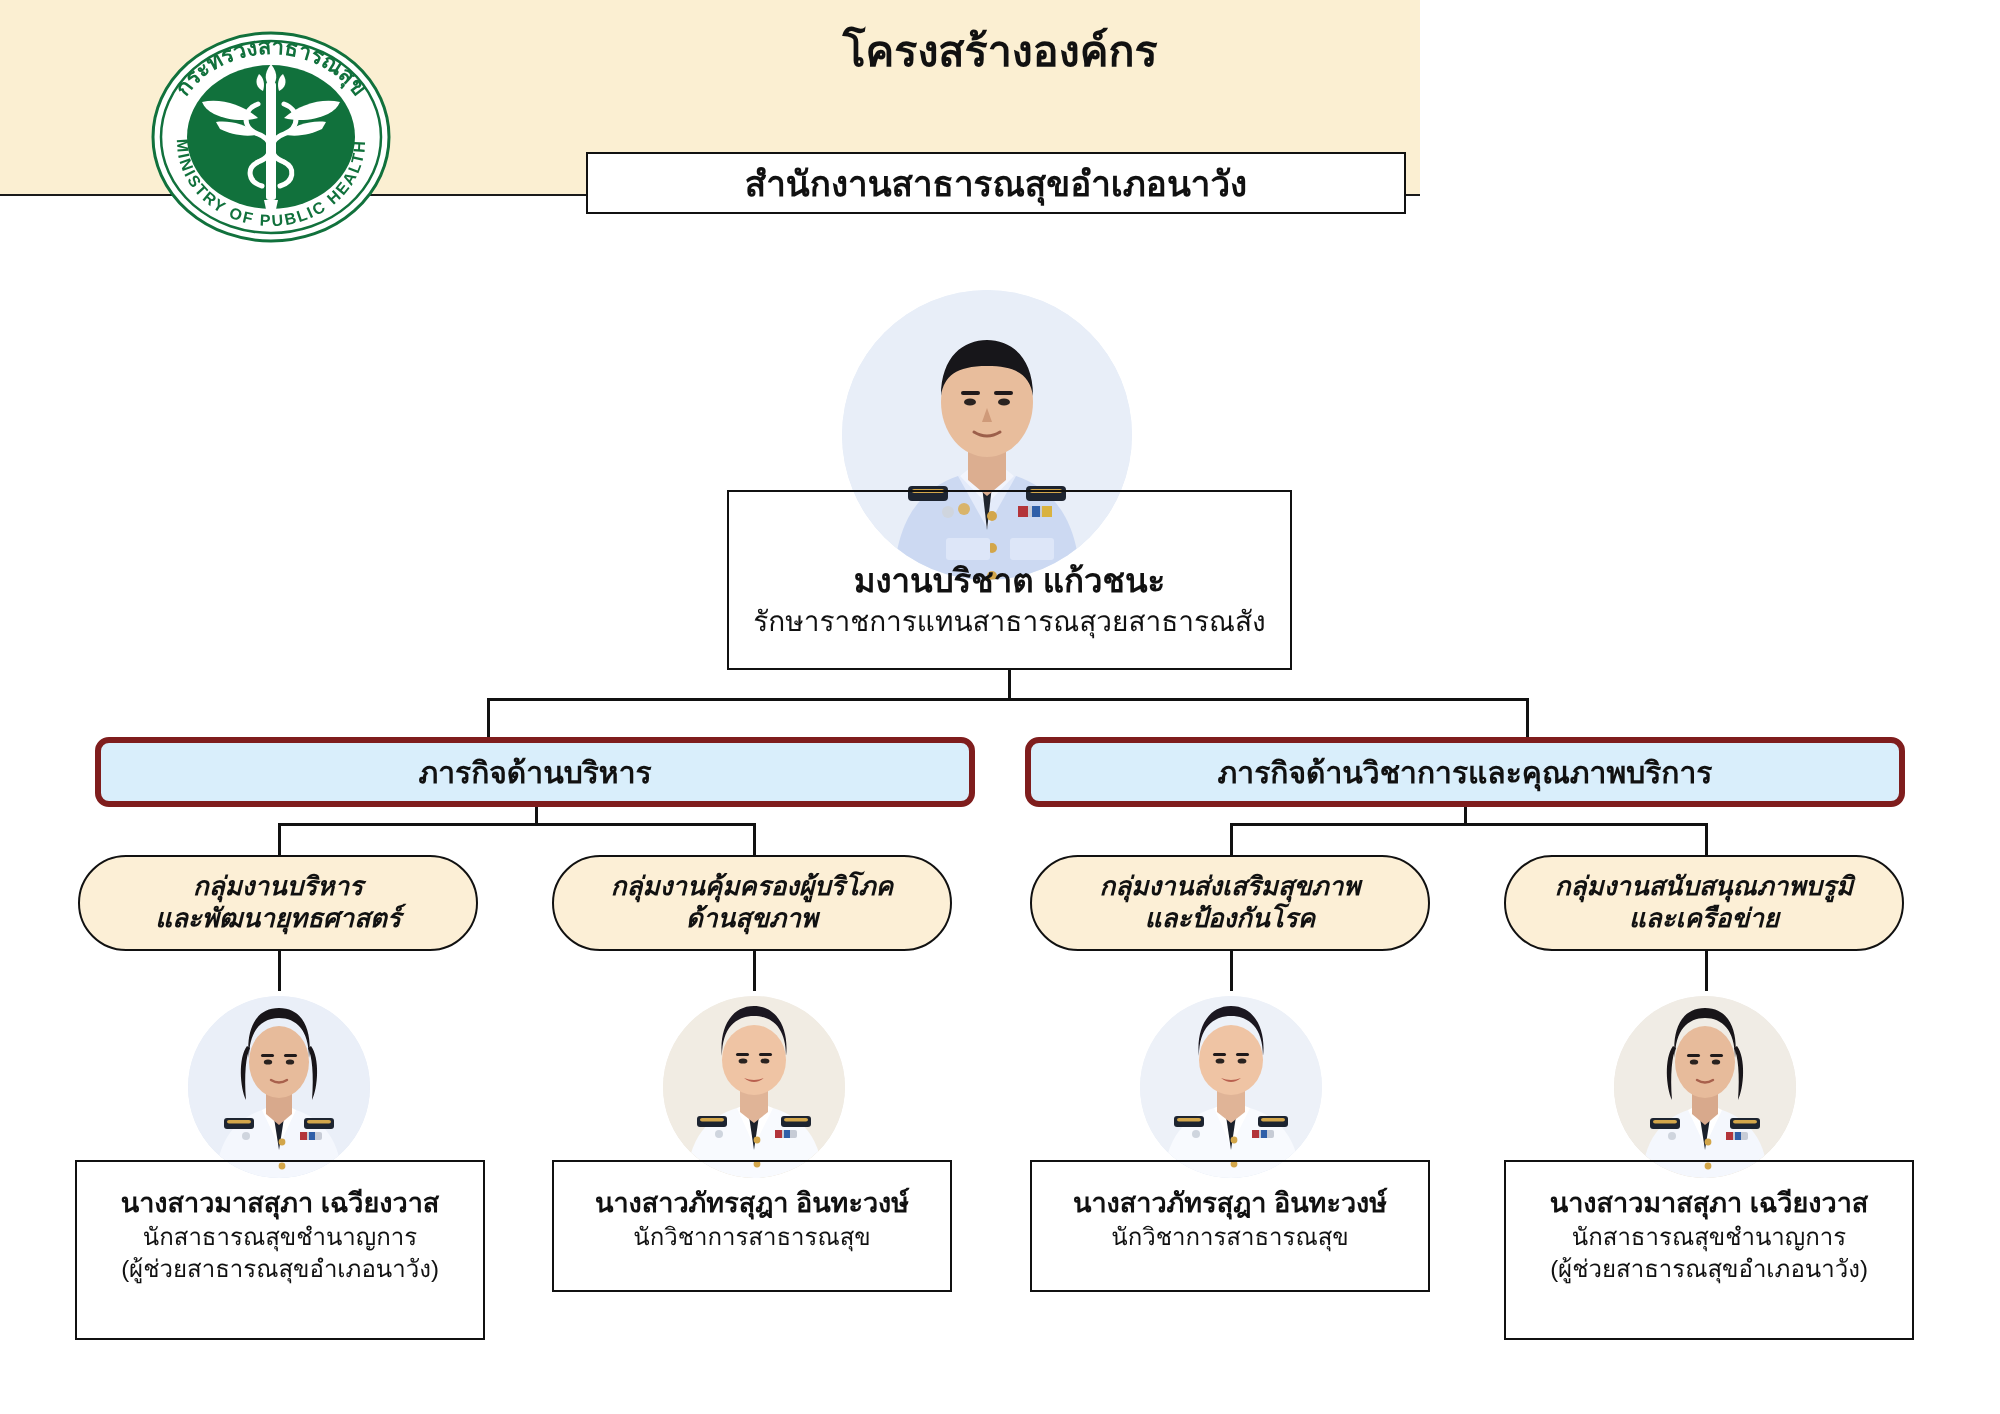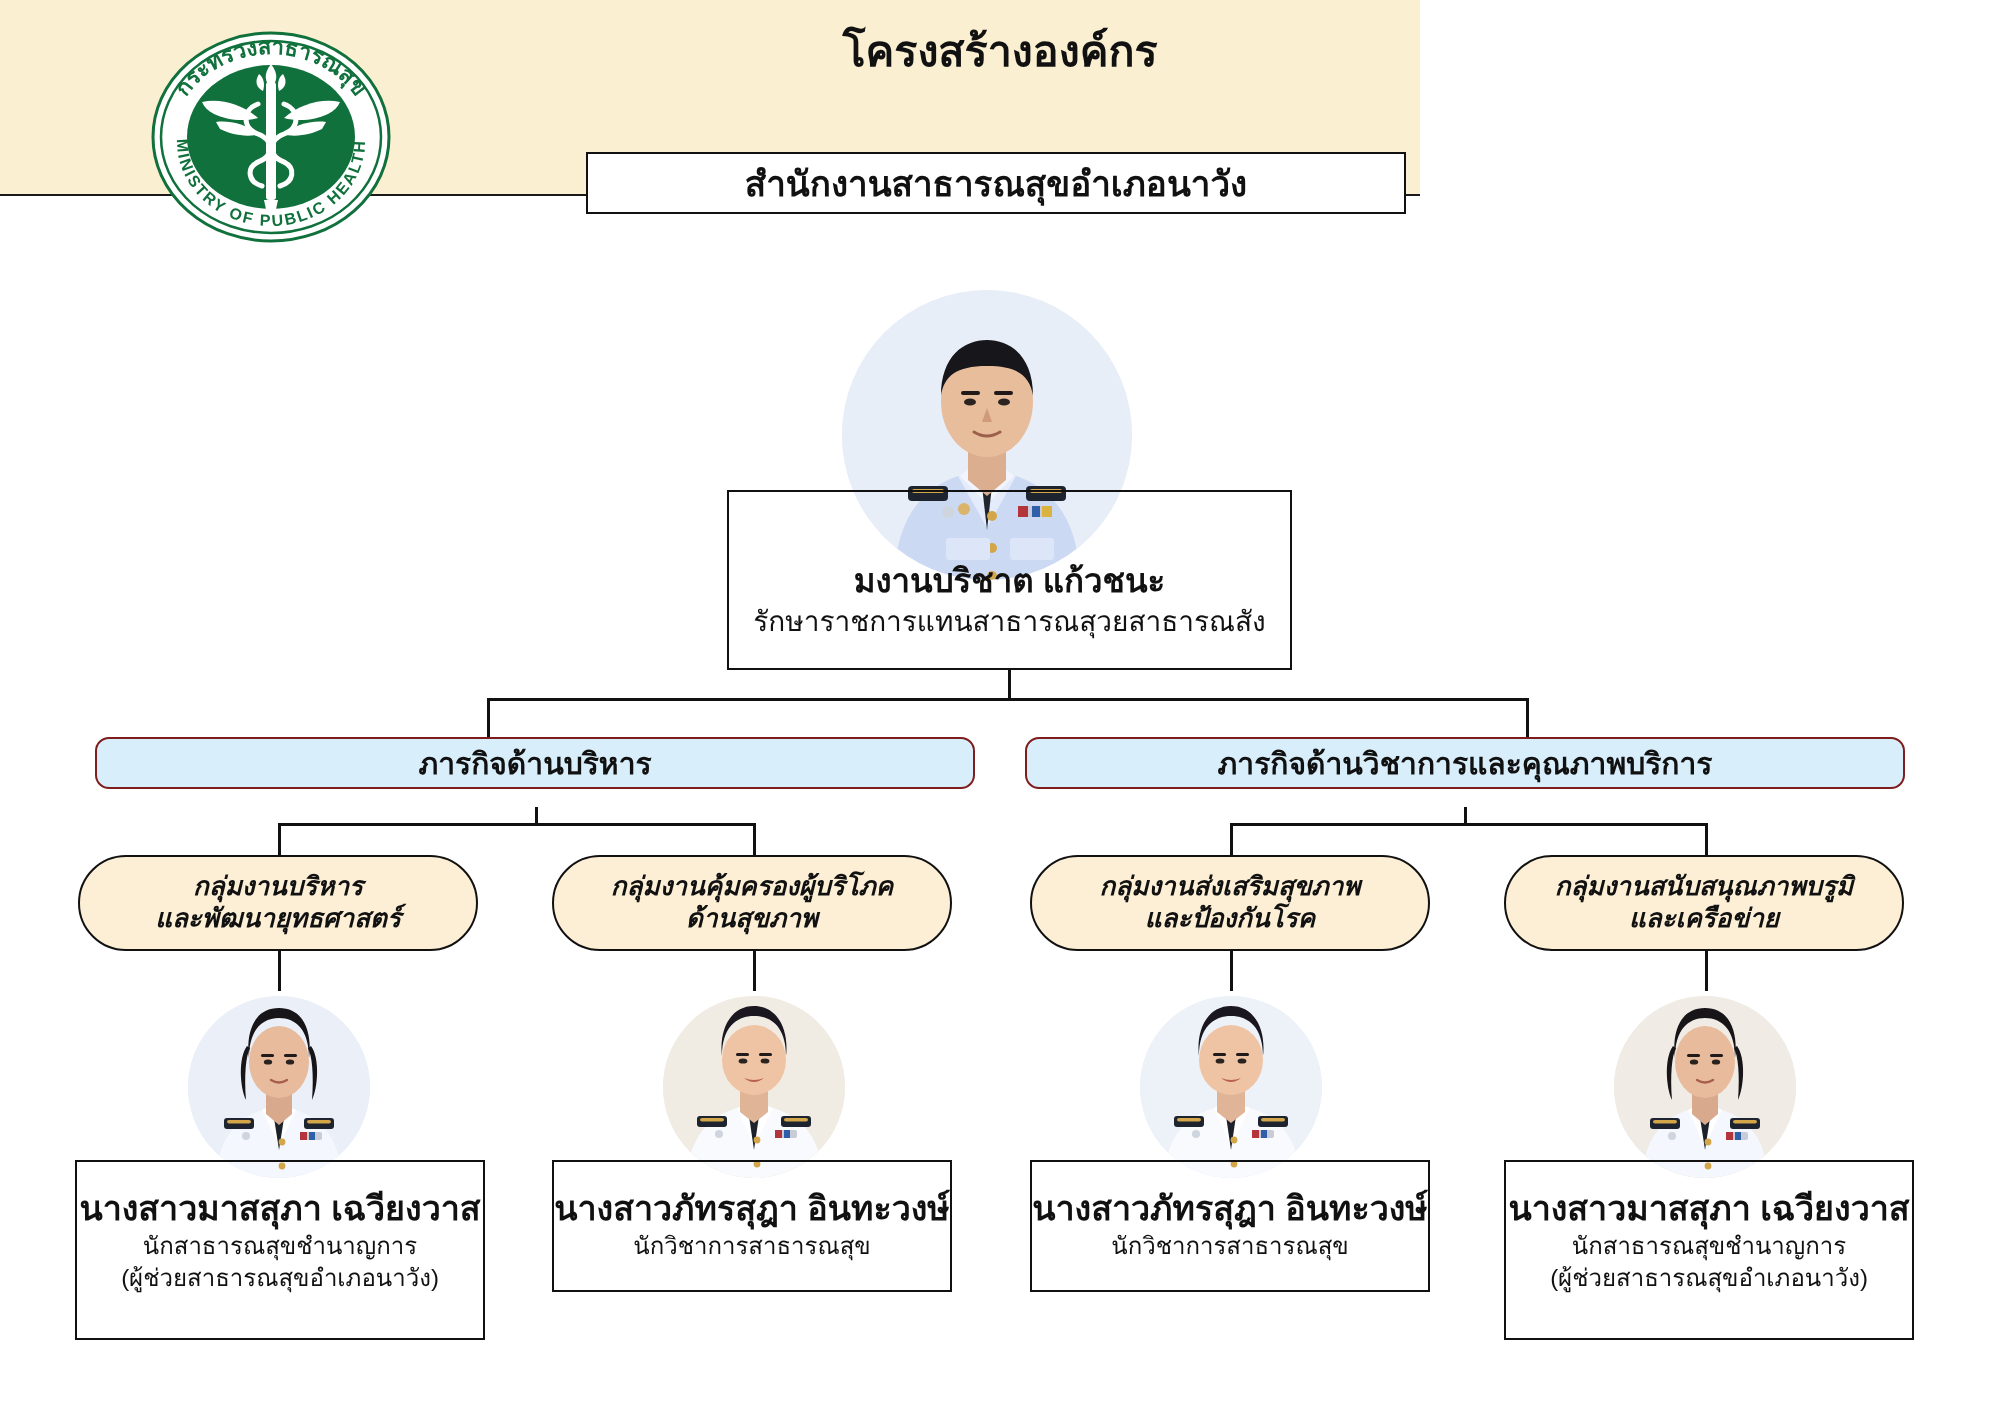--- a/index.html
+++ b/index.html
@@ -49,21 +49,21 @@
     text-align: center;
   }
   .director-name { font-size: 33px; font-weight: 700; color:#111; line-height: 1.3; }
   .director-role { font-size: 28px; font-weight: 400; color:#111; line-height: 1.35; }
 
   
   .line { position: absolute; background: #111; }
 
   
   .division {
-    position: absolute; height: 52px; border: 2px solid #7f1d1d;
+    position: absolute; height: 70px; border: 6px solid #7f1d1d;
     background: #d9eefb; border-radius: 14px;
     display: flex; align-items: center; justify-content: center;
   }
   .division span { font-size: 30px; font-weight: 700; color: #111; }
   #div-admin { left: 95px; top: 737px; width: 880px; }
   #div-acad  { left: 1025px; top: 737px; width: 880px; }
 
   
   .group {
     position: absolute; width: 400px; height: 96px;
@@ -76,21 +76,21 @@
   #grp-3 { left: 1030px; top: 855px; }
   #grp-4 { left: 1504px; top: 855px; }
 
   
   .staff-photo {
     position: absolute; width: 182px; height: 182px; border-radius: 50%;
     overflow: hidden;
   }
   .staff-box { position: absolute; border: 2px solid #111; background: transparent; }
   .staff-text { position: absolute; text-align: center; }
-  .staff-name { font-size: 34px; font-weight: 700; color:#111; line-height: 1.3; }
+  .staff-name { font-size: 27px; font-weight: 700; color:#111; line-height: 1.3; }
   .staff-role { font-size: 24px; font-weight: 400; color:#111; line-height: 1.34; }
 
   
   .ph-a { background: radial-gradient(circle at 50% 35%, #eef2fa 0%, #e6ecf6 60%, #dfe7f3 100%); }
   .ph-b { background: radial-gradient(circle at 50% 35%, #f7f4ef 0%, #efeae1 60%, #e9e3d8 100%); }
   .ph-c { background: radial-gradient(circle at 50% 35%, #f3f6fb 0%, #eaeff7 60%, #e3eaf4 100%); }
   .ph-d { background: radial-gradient(circle at 50% 35%, #f5f2ee 0%, #ece7df 60%, #e6e0d5 100%); }
 </style>
 </head>
 <body>

